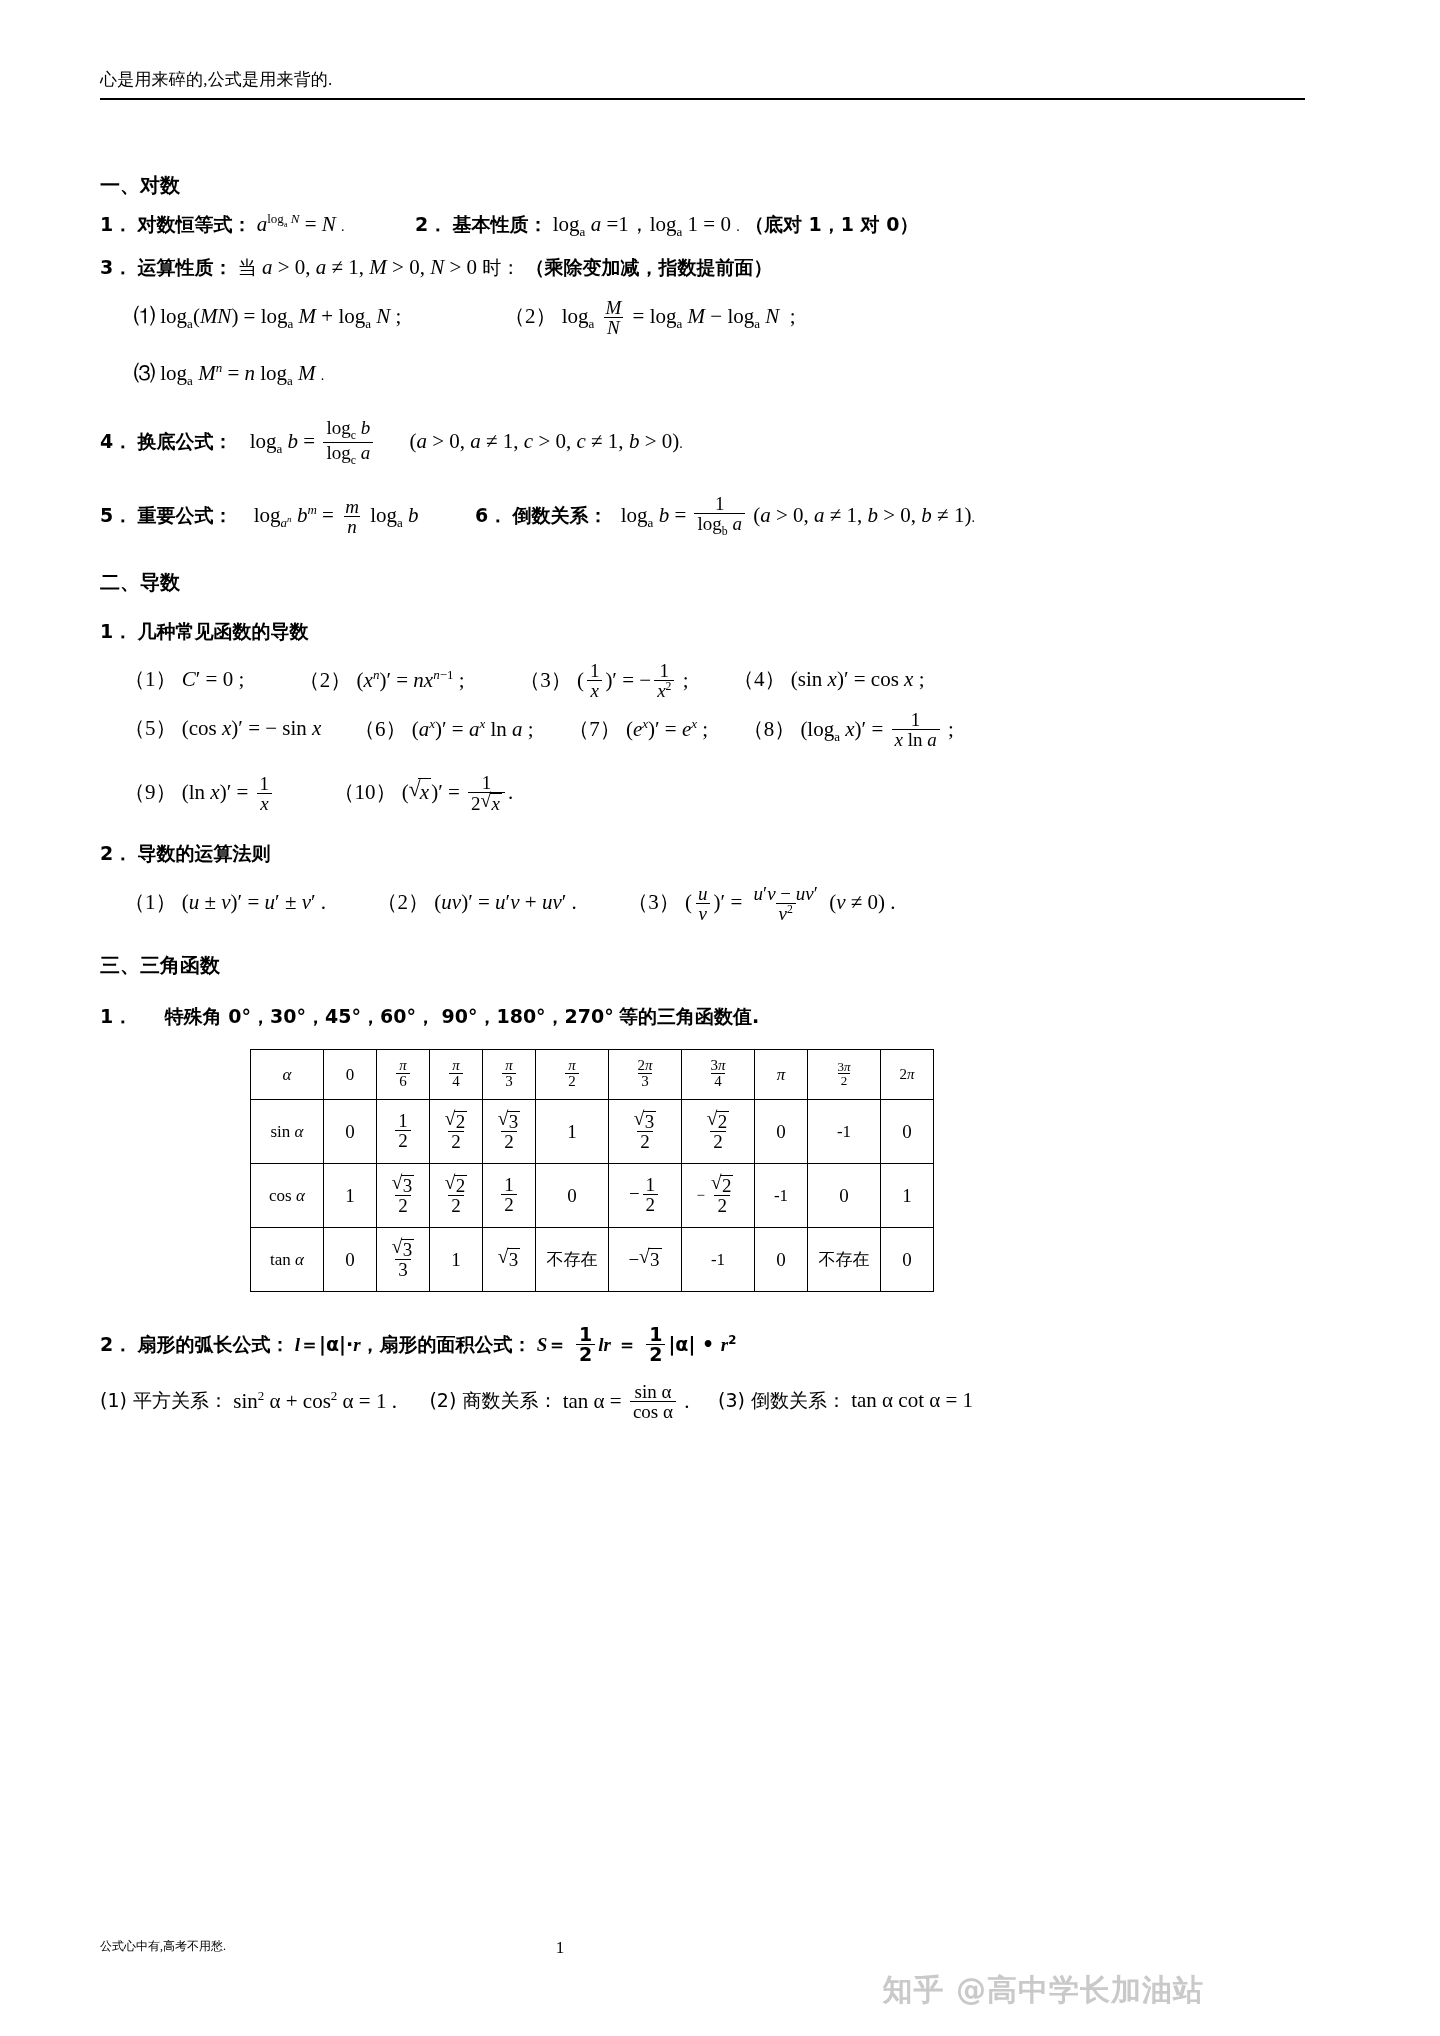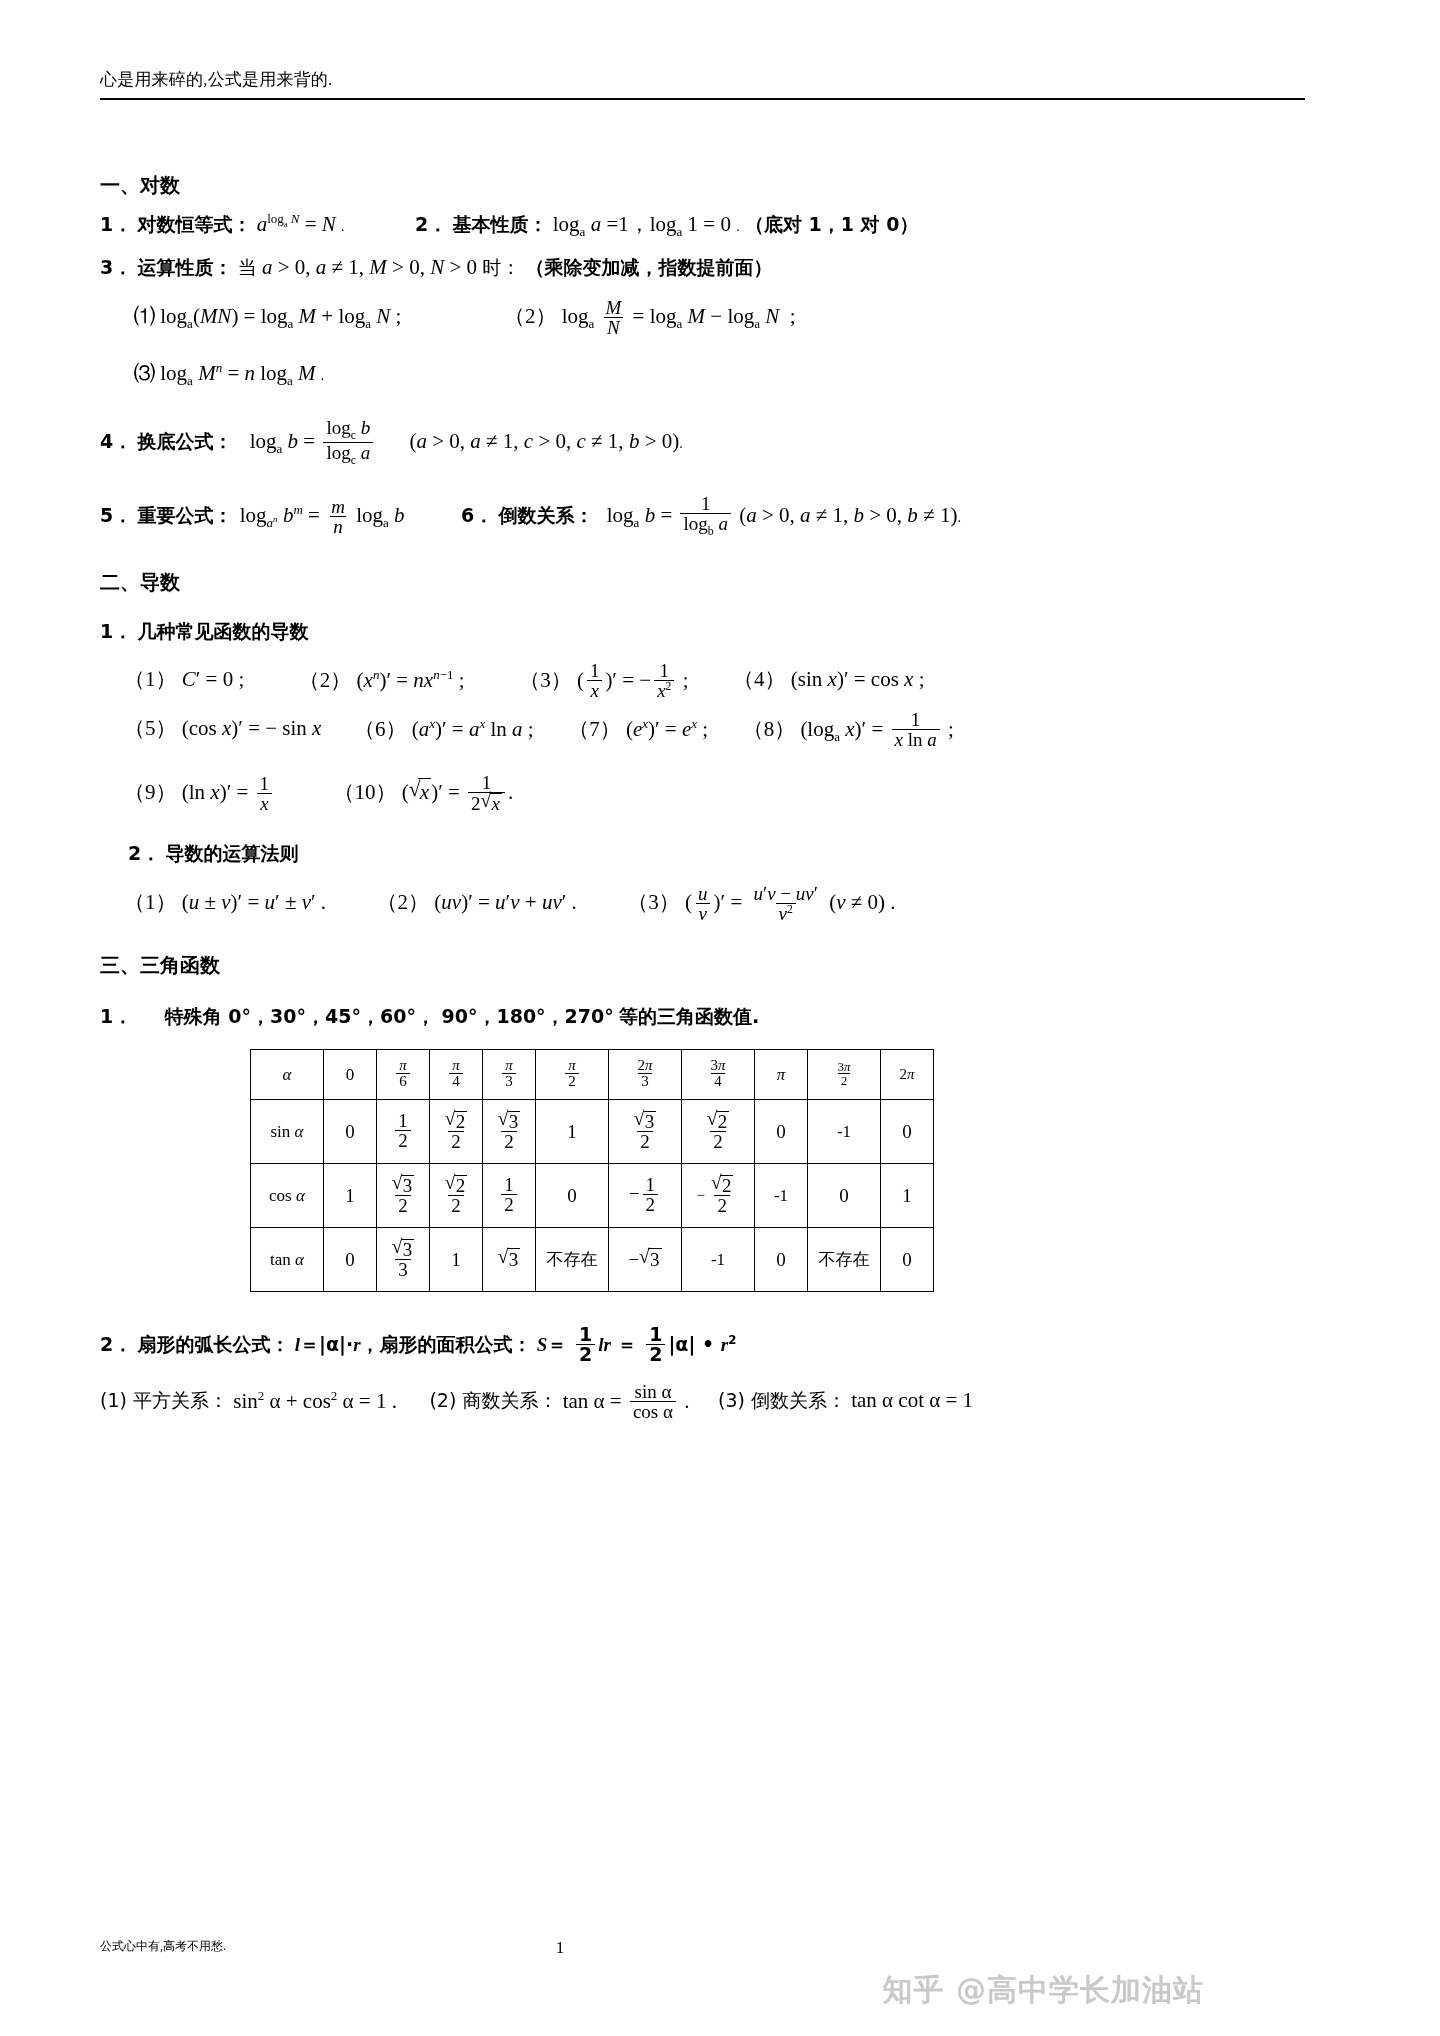--- a/index.html
+++ b/index.html
@@ -135,21 +135,21 @@
             <span class="num">log<sub>c</sub> <span class="mi">b</span></span>
             <span class="den">log<sub>c</sub> <span class="mi">a</span></span>
           </span>
       </span>
       <span class="mn" style="margin-left:28px;">(<span class="mi">a</span> &gt; 0, <span class="mi">a</span> ≠ 1, <span class="mi">c</span> &gt; 0, <span class="mi">c</span> ≠ 1, <span class="mi">b</span> &gt; 0)<span style="font-size:14px">.</span></span>
     </div>
 
     <div class="row line" style="margin-top:28px;">
       <span class="cn-b">5．</span>
       <span class="cn-b">重要公式：</span>
-      <span class="mn" style="margin-left:2px;">log<sub><span class="mi">a</span><sup style="font-size:.7em"><span class="mi">n</span></sup></sub> <span class="mi">b</span><sup><span class="mi">m</span></sup> =
+      <span class="mn" style="margin-left:16px;">log<sub><span class="mi">a</span><sup style="font-size:.7em"><span class="mi">n</span></sup></sub> <span class="mi">b</span><sup><span class="mi">m</span></sup> =
         <span class="f">
             <span class="num mi">m</span>
             <span class="den mi">n</span>
           </span> log<sub>a</sub> <span class="mi">b</span></span>
       <span style="display:inline-block;width:46px"></span>
       <span class="cn-b">6．</span>
       <span class="cn-b">倒数关系：</span>
       <span class="mn" style="margin-left:8px;">log<sub>a</sub> <span class="mi">b</span> =
         <span class="f">
             <span class="num">1</span>
@@ -199,21 +199,21 @@
             <span class="num">1</span>
             <span class="den mi">x</span>
           </span></span>
       <span style="display:inline-block;width:48px"></span>
       <span class="mn">（10） (<span class="sq"><span class="rad mi">x</span></span>)′ = <span class="f">
             <span class="num">1</span>
             <span class="den">2<span class="sq"><span class="rad mi">x</span></span></span>
           </span>.</span>
     </div>
 
-    <div class="row line" style="margin-top:26px;margin-left:28px;">
+    <div class="row line" style="margin-top:26px;">
       <span class="cn-b">2．</span>
       <span class="cn-b">导数的运算法则</span>
     </div>
 
     <div class="row line ind2" style="margin-top:18px;">
       <span class="mn">（1） (<span class="mi">u</span> ± <span class="mi">v</span>)′ = <span class="mi">u</span>′ ± <span class="mi">v</span>′ .</span>
       <span style="display:inline-block;width:40px"></span>
       <span class="mn">（2） (<span class="mi">uv</span>)′ = <span class="mi">u</span>′<span class="mi">v</span> + <span class="mi">uv</span>′ .</span>
       <span style="display:inline-block;width:40px"></span>
       <span class="mn">（3） (<span class="f">

